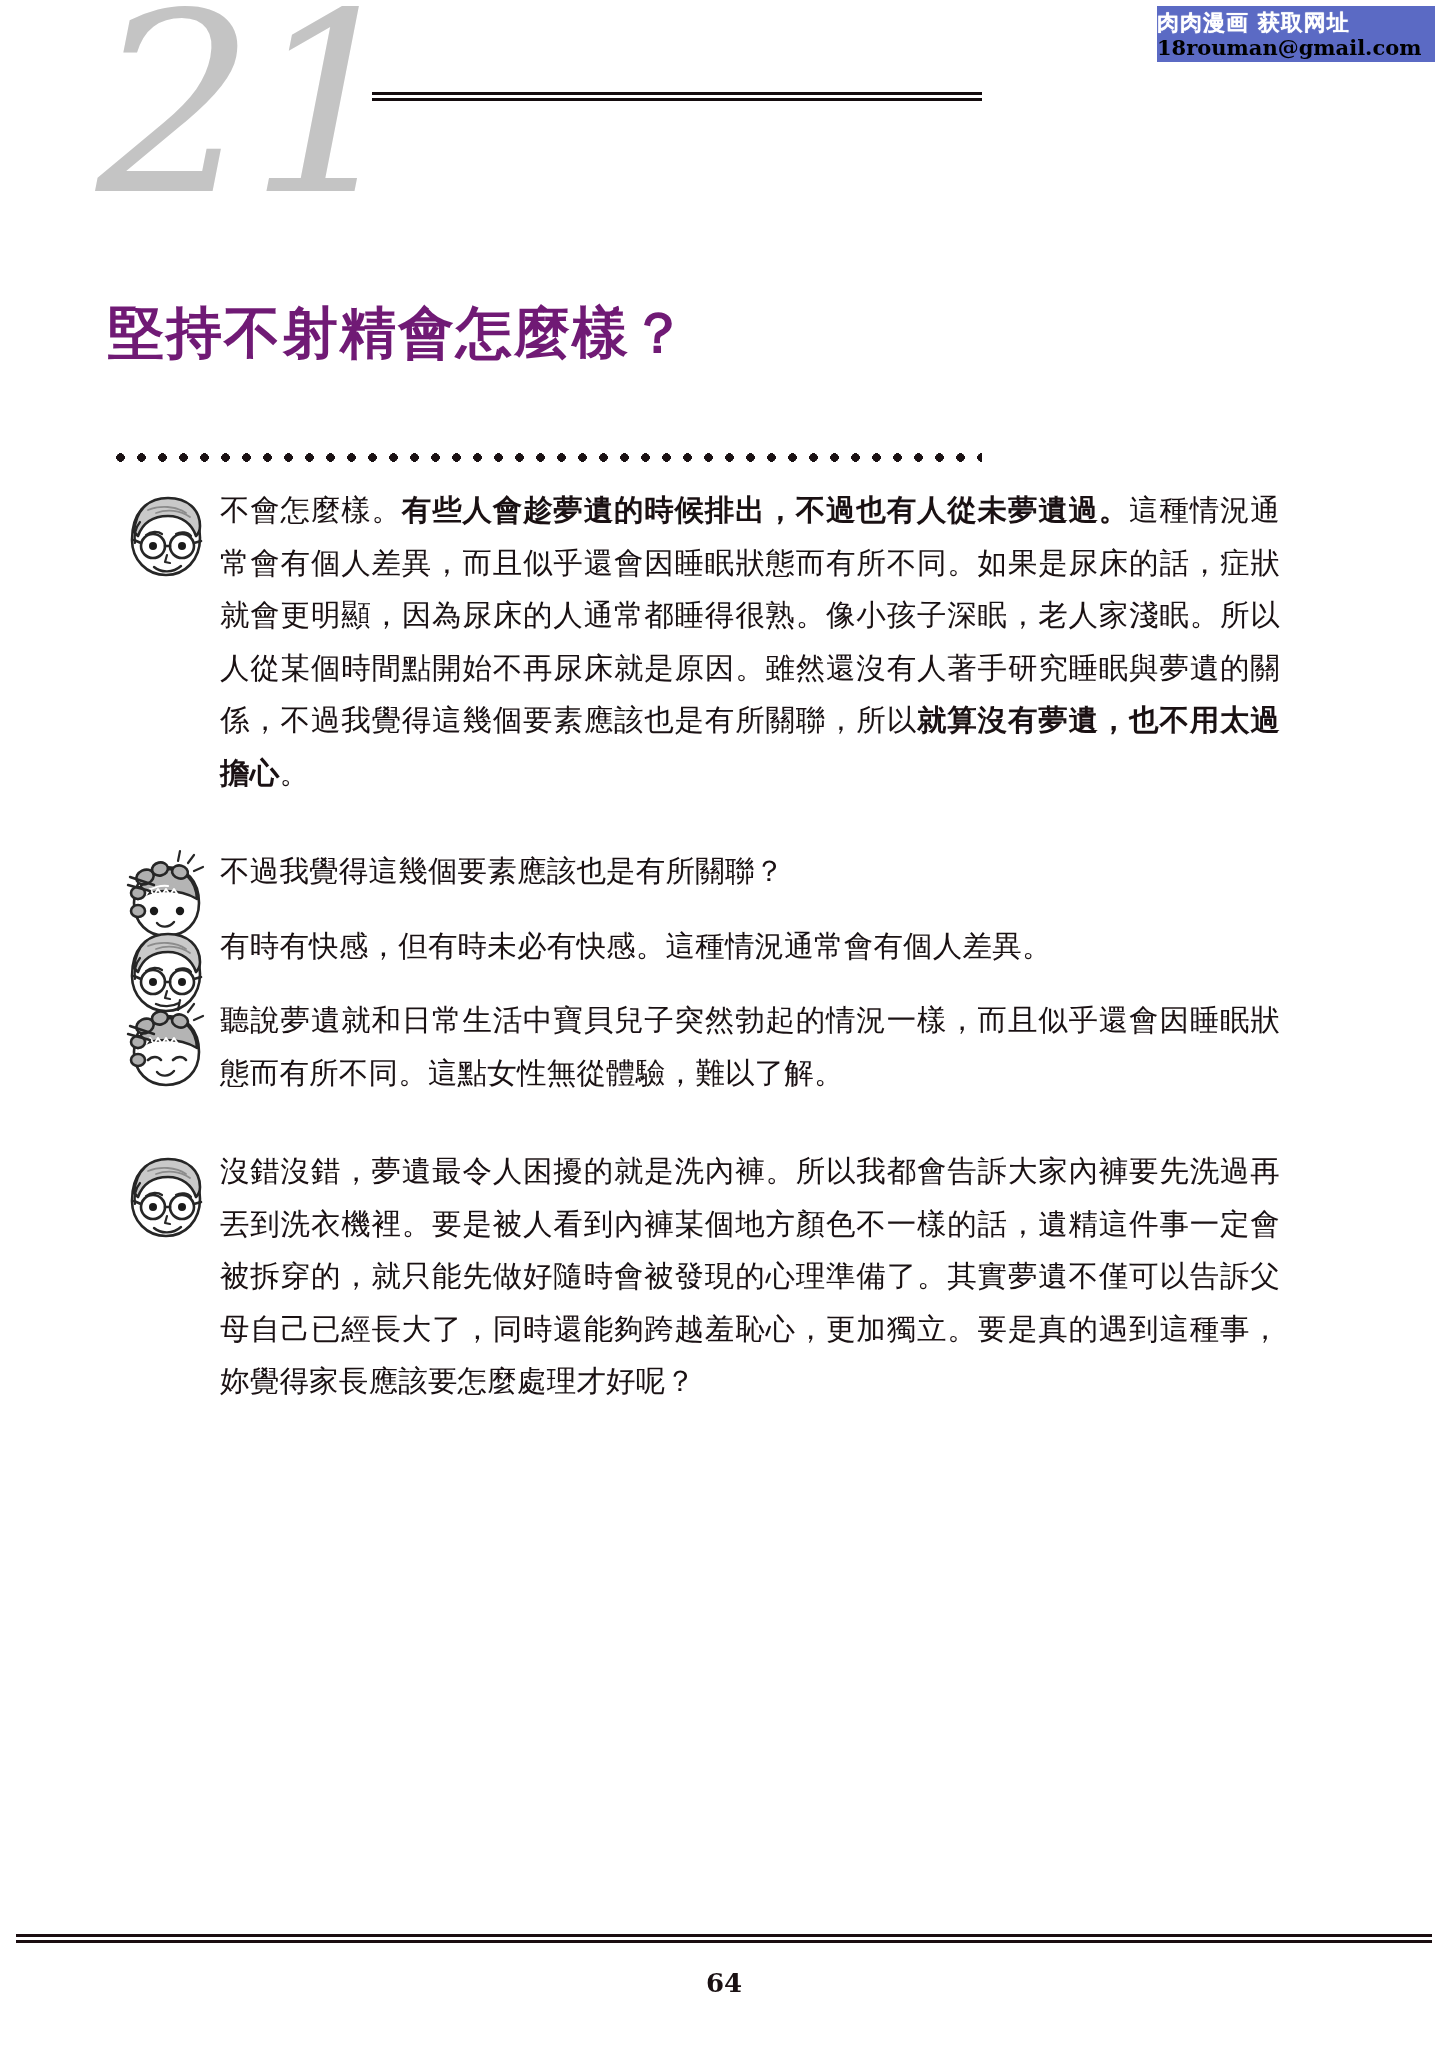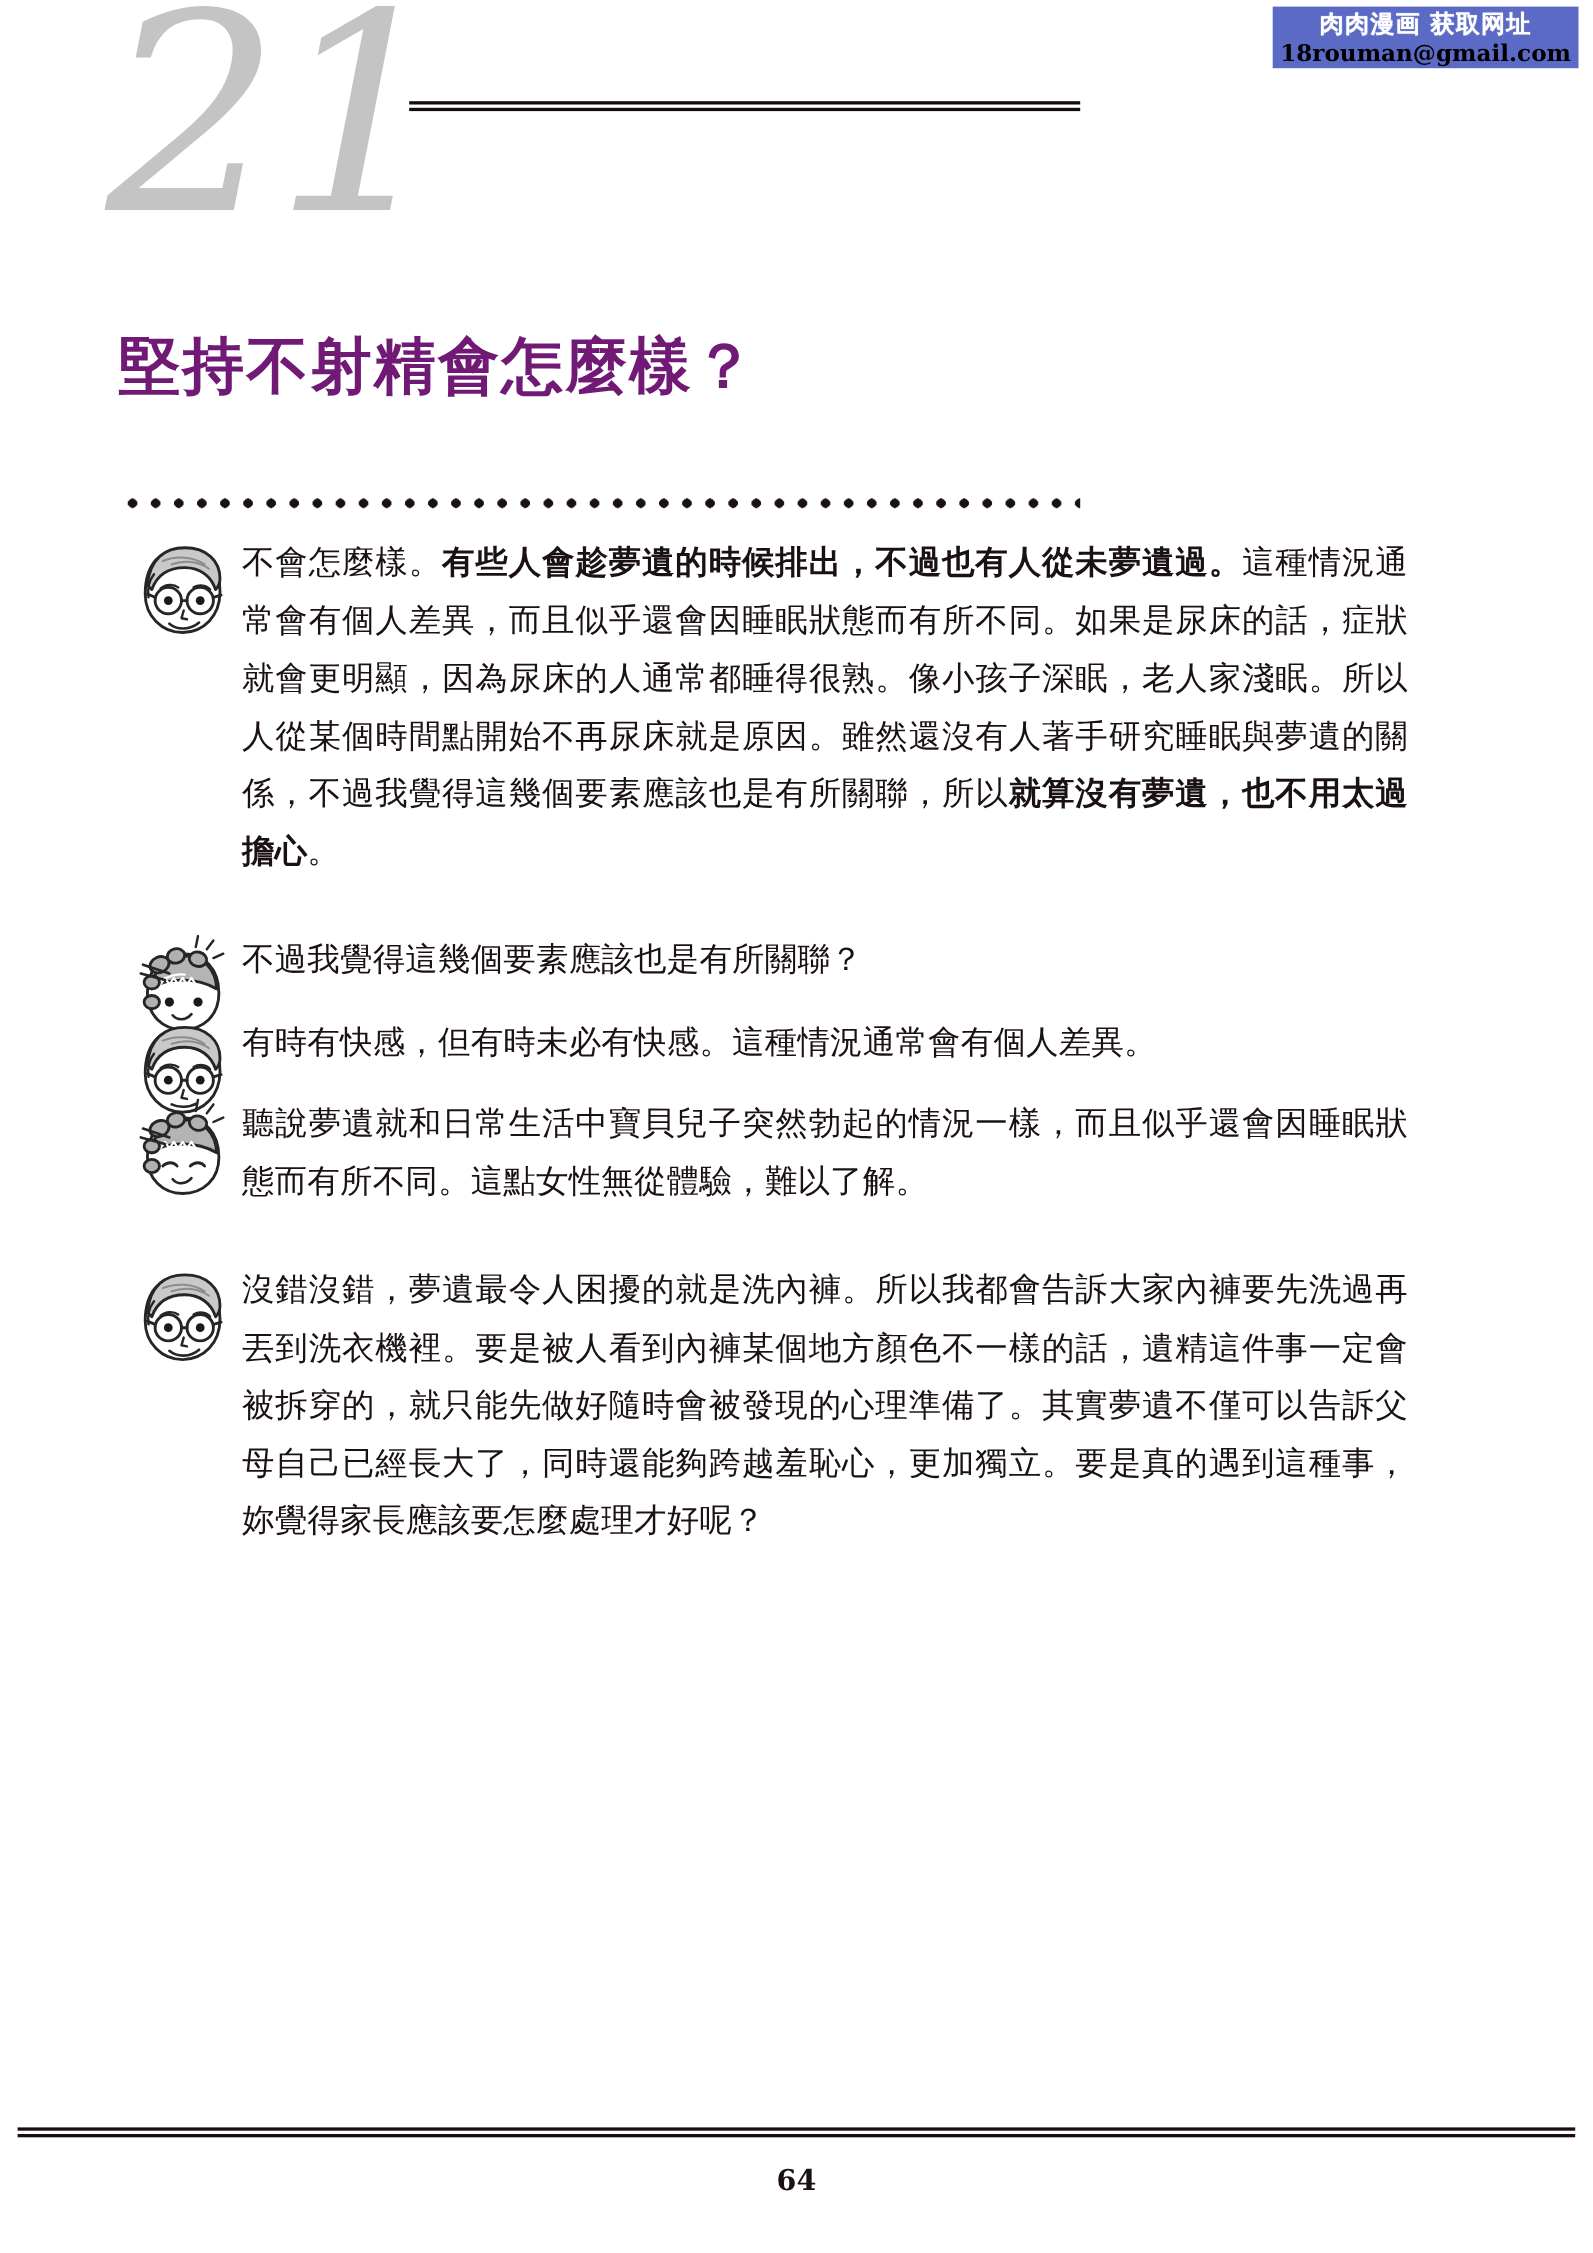--- a/index.html
+++ b/index.html
@@ -25,21 +25,20 @@
   
   .watermark {
     position: absolute;
     top: 6px;
     left: 1157px;
     width: 278px;
     height: 56px;
     background: #5b6ac4;
     display: flex;
     flex-direction: column;
-    align-items: center;
     justify-content: center;
     line-height: 1;
     padding: 3px 0 2px 0;
   }
   .watermark .wm-line1 {
     color: #ffffff;
     font-family: "DejaVu Sans", "Liberation Sans", sans-serif;
     font-weight: bold;
     font-size: 22px;
     letter-spacing: 1px;
@@ -141,21 +140,21 @@
   .avatar {
     position: absolute;
     left: 112px;
     top: -6px;
     width: 104px;
     height: 104px;
   }
   .avatar svg { display: block; width: 104px; height: 104px; }
 
   .entry-text {
-    font-family: Liberation Serif, serif;
+    font-family: Liberation Mono, monospace;
     font-size: 29.5px;
     line-height: 1.78;
     color: #1a1113;
     text-align: justify;
     text-justify: inter-character;
     letter-spacing: 0.2px;
   }
   .entry-text b {
     font-weight: bold;
   }

